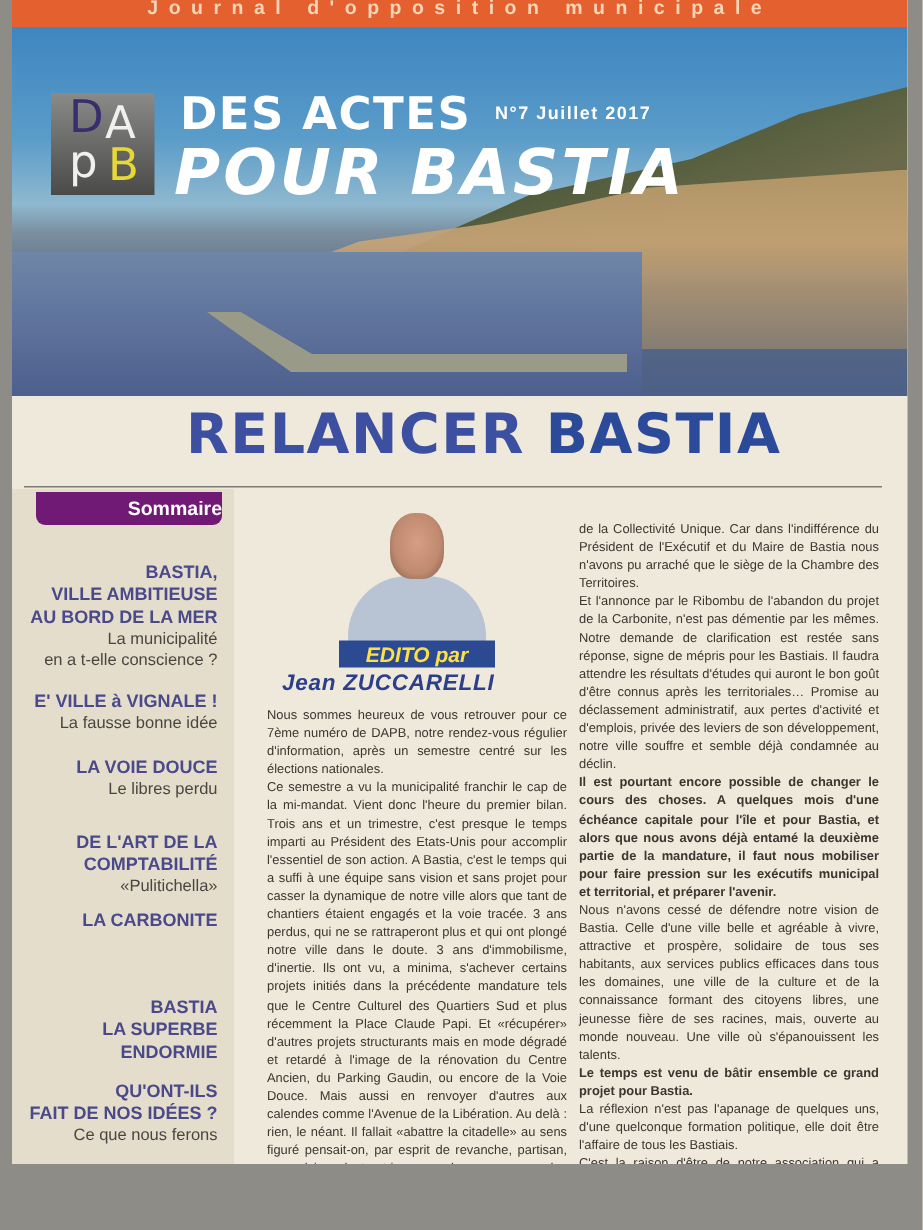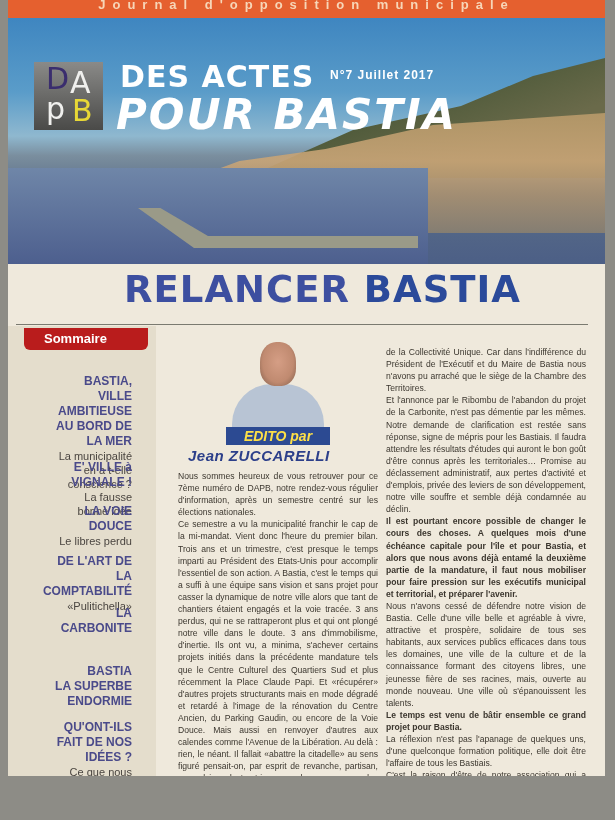--- a/index.html
+++ b/index.html
@@ -18,22 +18,22 @@
   .lA{left:36px;top:6px;color:#f0f0ee;}
   .lp{left:12px;top:32px;color:#f0f0ee;}
   .lB{left:38px;top:34px;color:#e8d836;}
   .t1{position:absolute;left:112px;top:41px;color:#fff;font-weight:bold;font-size:30px;letter-spacing:1px;font-family:"DejaVu Sans",sans-serif;}
   .t2{position:absolute;left:108px;top:72px;color:#fff;font-weight:bold;font-style:italic;font-size:42px;letter-spacing:2px;font-family:"DejaVu Sans",sans-serif;}
   .issue{position:absolute;left:322px;top:50px;color:#fff;font-weight:bold;font-size:12px;letter-spacing:1px;}
   .headline{position:absolute;left:0;top:268px;width:597px;text-align:center;font-family:"DejaVu Sans",sans-serif;font-weight:bold;font-size:37px;color:#3d4fa0;letter-spacing:1px;padding-left:16px;}
   .headline .b{color:#2b4a9a;}
   .rule{position:absolute;left:8px;top:324px;width:572px;height:1px;background:#7a7a70;}
   .sidebar{position:absolute;left:0;top:326px;width:148px;height:494px;background:#e4ddcc;}
-  .som{position:absolute;left:16px;top:2px;width:124px;height:22px;background:#b91c1c;border-radius:0 0 6px 6px;color:#fff;font-weight:bold;font-size:13px;line-height:22px;text-align:left;padding-left:20px;box-sizing:border-box;}
-  .toc{position:absolute;right:24px;text-align:right;margin-left:47px;}
+  .som{position:absolute;left:16px;top:2px;width:124px;height:22px;background:#701a75;border-radius:0 0 6px 6px;color:#fff;font-weight:bold;font-size:13px;line-height:22px;text-align:right;padding-left:20px;box-sizing:border-box;}
+  .toc{position:absolute;right:11px;text-align:right;}
   .toc .h{color:#4a4a8a;font-weight:bold;font-size:12px;line-height:15px;}
   .toc .s{color:#4a4540;font-size:11px;line-height:14px;}
   .photo{position:absolute;left:218px;top:340px;width:104px;height:88px;}
   .head{position:absolute;left:34px;top:2px;width:36px;height:44px;background:radial-gradient(ellipse at 50% 45%,#d59e85 0%,#c08a70 60%,#7a5a48 100%);border-radius:45% 45% 40% 40%;}
   .shoulders{position:absolute;left:6px;top:44px;width:92px;height:44px;background:#b8c4d4;border-radius:40px 40px 0 0;}
   .edito{position:absolute;left:218px;top:427px;width:104px;height:18px;background:#2c4a92;color:#fde047;font-weight:bold;font-style:italic;font-size:14px;text-align:center;line-height:18px;}
   .author{position:absolute;left:180px;top:447px;width:180px;text-align:left;color:#2c3f8a;font-weight:bold;font-style:italic;font-size:15px;letter-spacing:0.5px;}
   .col{position:absolute;font-size:8.6px;line-height:12.1px;color:#3b362e;text-align:justify;font-family:"Liberation Sans",sans-serif;}
   .col p{margin:0;}
   .c1{left:170px;top:470px;width:200px;}

